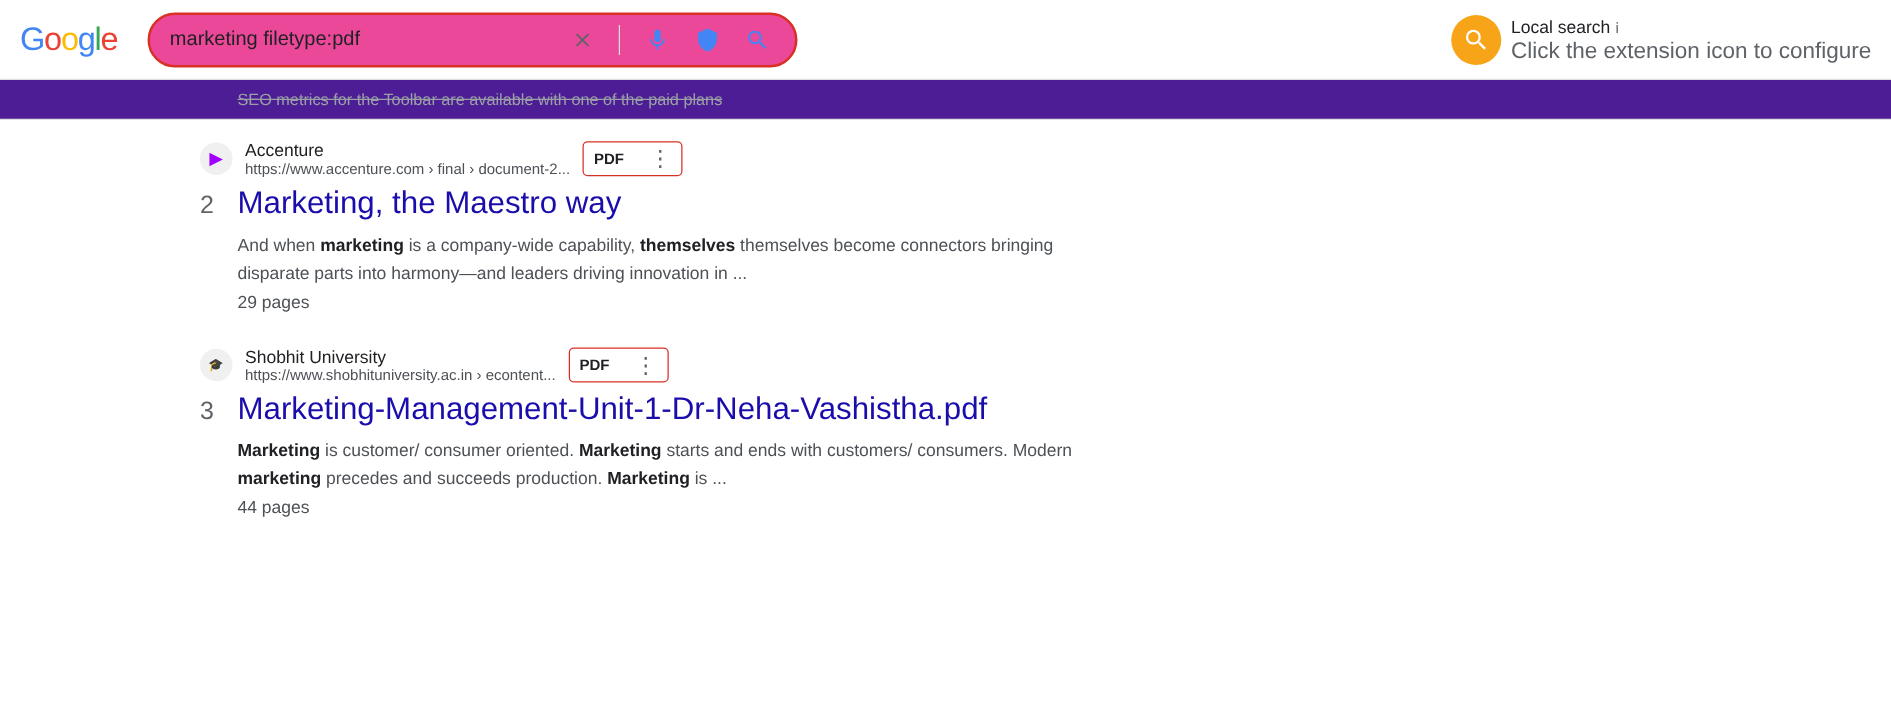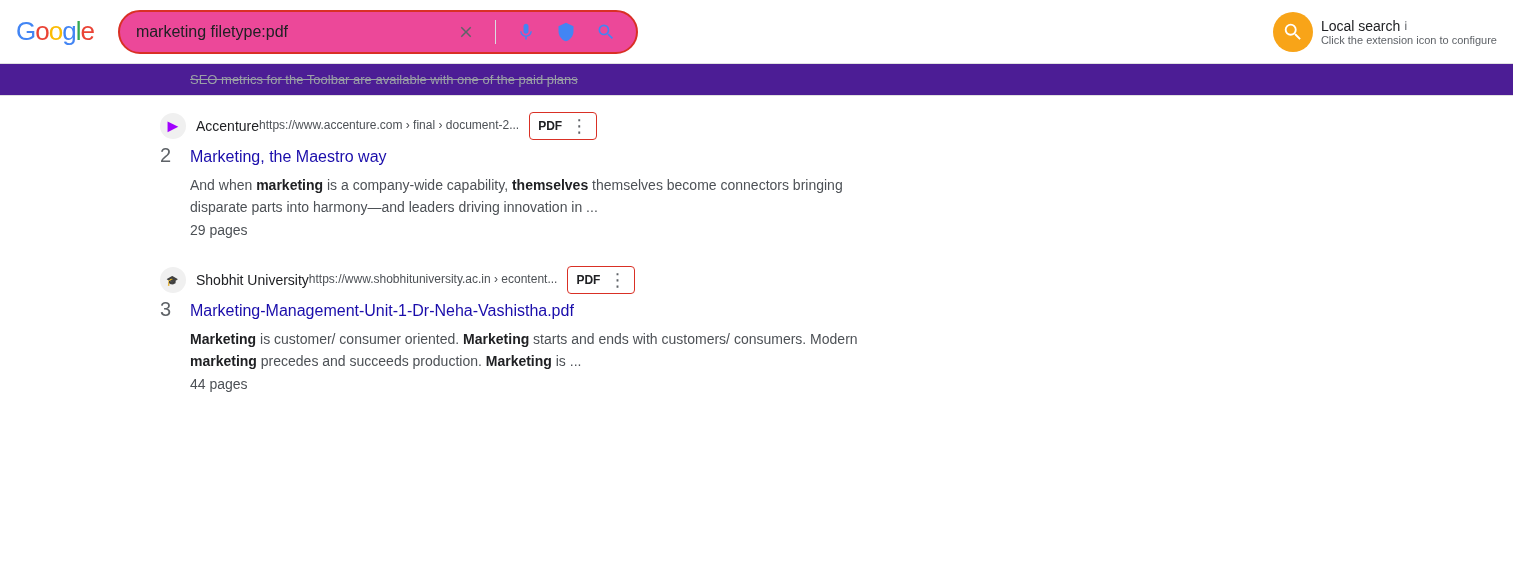--- a/index.html
+++ b/index.html
@@ -106,21 +106,21 @@
     .ext-title {
       font-size: 14px;
       color: #202124;
       font-weight: 500;
       display: flex;
       align-items: center;
       gap: 4px;
     }
 
     .ext-subtitle {
-      font-size: 11px;
+      font-size: 18px;
       color: #5f6368;
     }
 
     
     .seo-bar {
       background: #4c1d95;
       border-bottom: 1px solid #e0e0e0;
       padding: 8px 190px;
       font-size: 13px;
       color: #5f6368;
@@ -148,21 +148,21 @@
       align-items: center;
       justify-content: center;
       font-size: 13px;
       font-weight: bold;
       flex-shrink: 0;
       overflow: hidden;
     }
 
     .site-info {
       display: flex;
-      flex-direction: row;
+      flex-direction: column;
     }
 
     .site-name {
       font-size: 14px;
       color: #202124;
       font-weight: 500;
     }
 
     .site-url {
       font-size: 12px;
@@ -193,21 +193,21 @@
       margin-bottom: 6px;
     }
 
     .result-number {
       font-size: 20px;
       color: #5f6368;
       min-width: 20px;
     }
 
     .result-title {
-      font-size: 16px;
+      font-size: 25px;
       color: #1a0dab;
       text-decoration: none;
       line-height: 1.3;
     }
 
     .result-snippet {
       font-size: 14px;
       color: #4d5156;
       line-height: 1.58;
       padding-left: 30px;
@@ -251,21 +251,21 @@
       gap: 10px;
       flex: 1;
     }
 
     .pdf-area {
       display: flex;
       align-items: center;
       border: 1.5px solid #d93025;
       border-radius: 4px;
       padding: 2px 8px;
-      gap: 8px;
+      gap: 20px;
       background: #fff;
     }
   </style>
 </head>
 <body>
 
 <div class="header">
 
   <div class="google-logo">
     <span class="g-blue">G</span>

